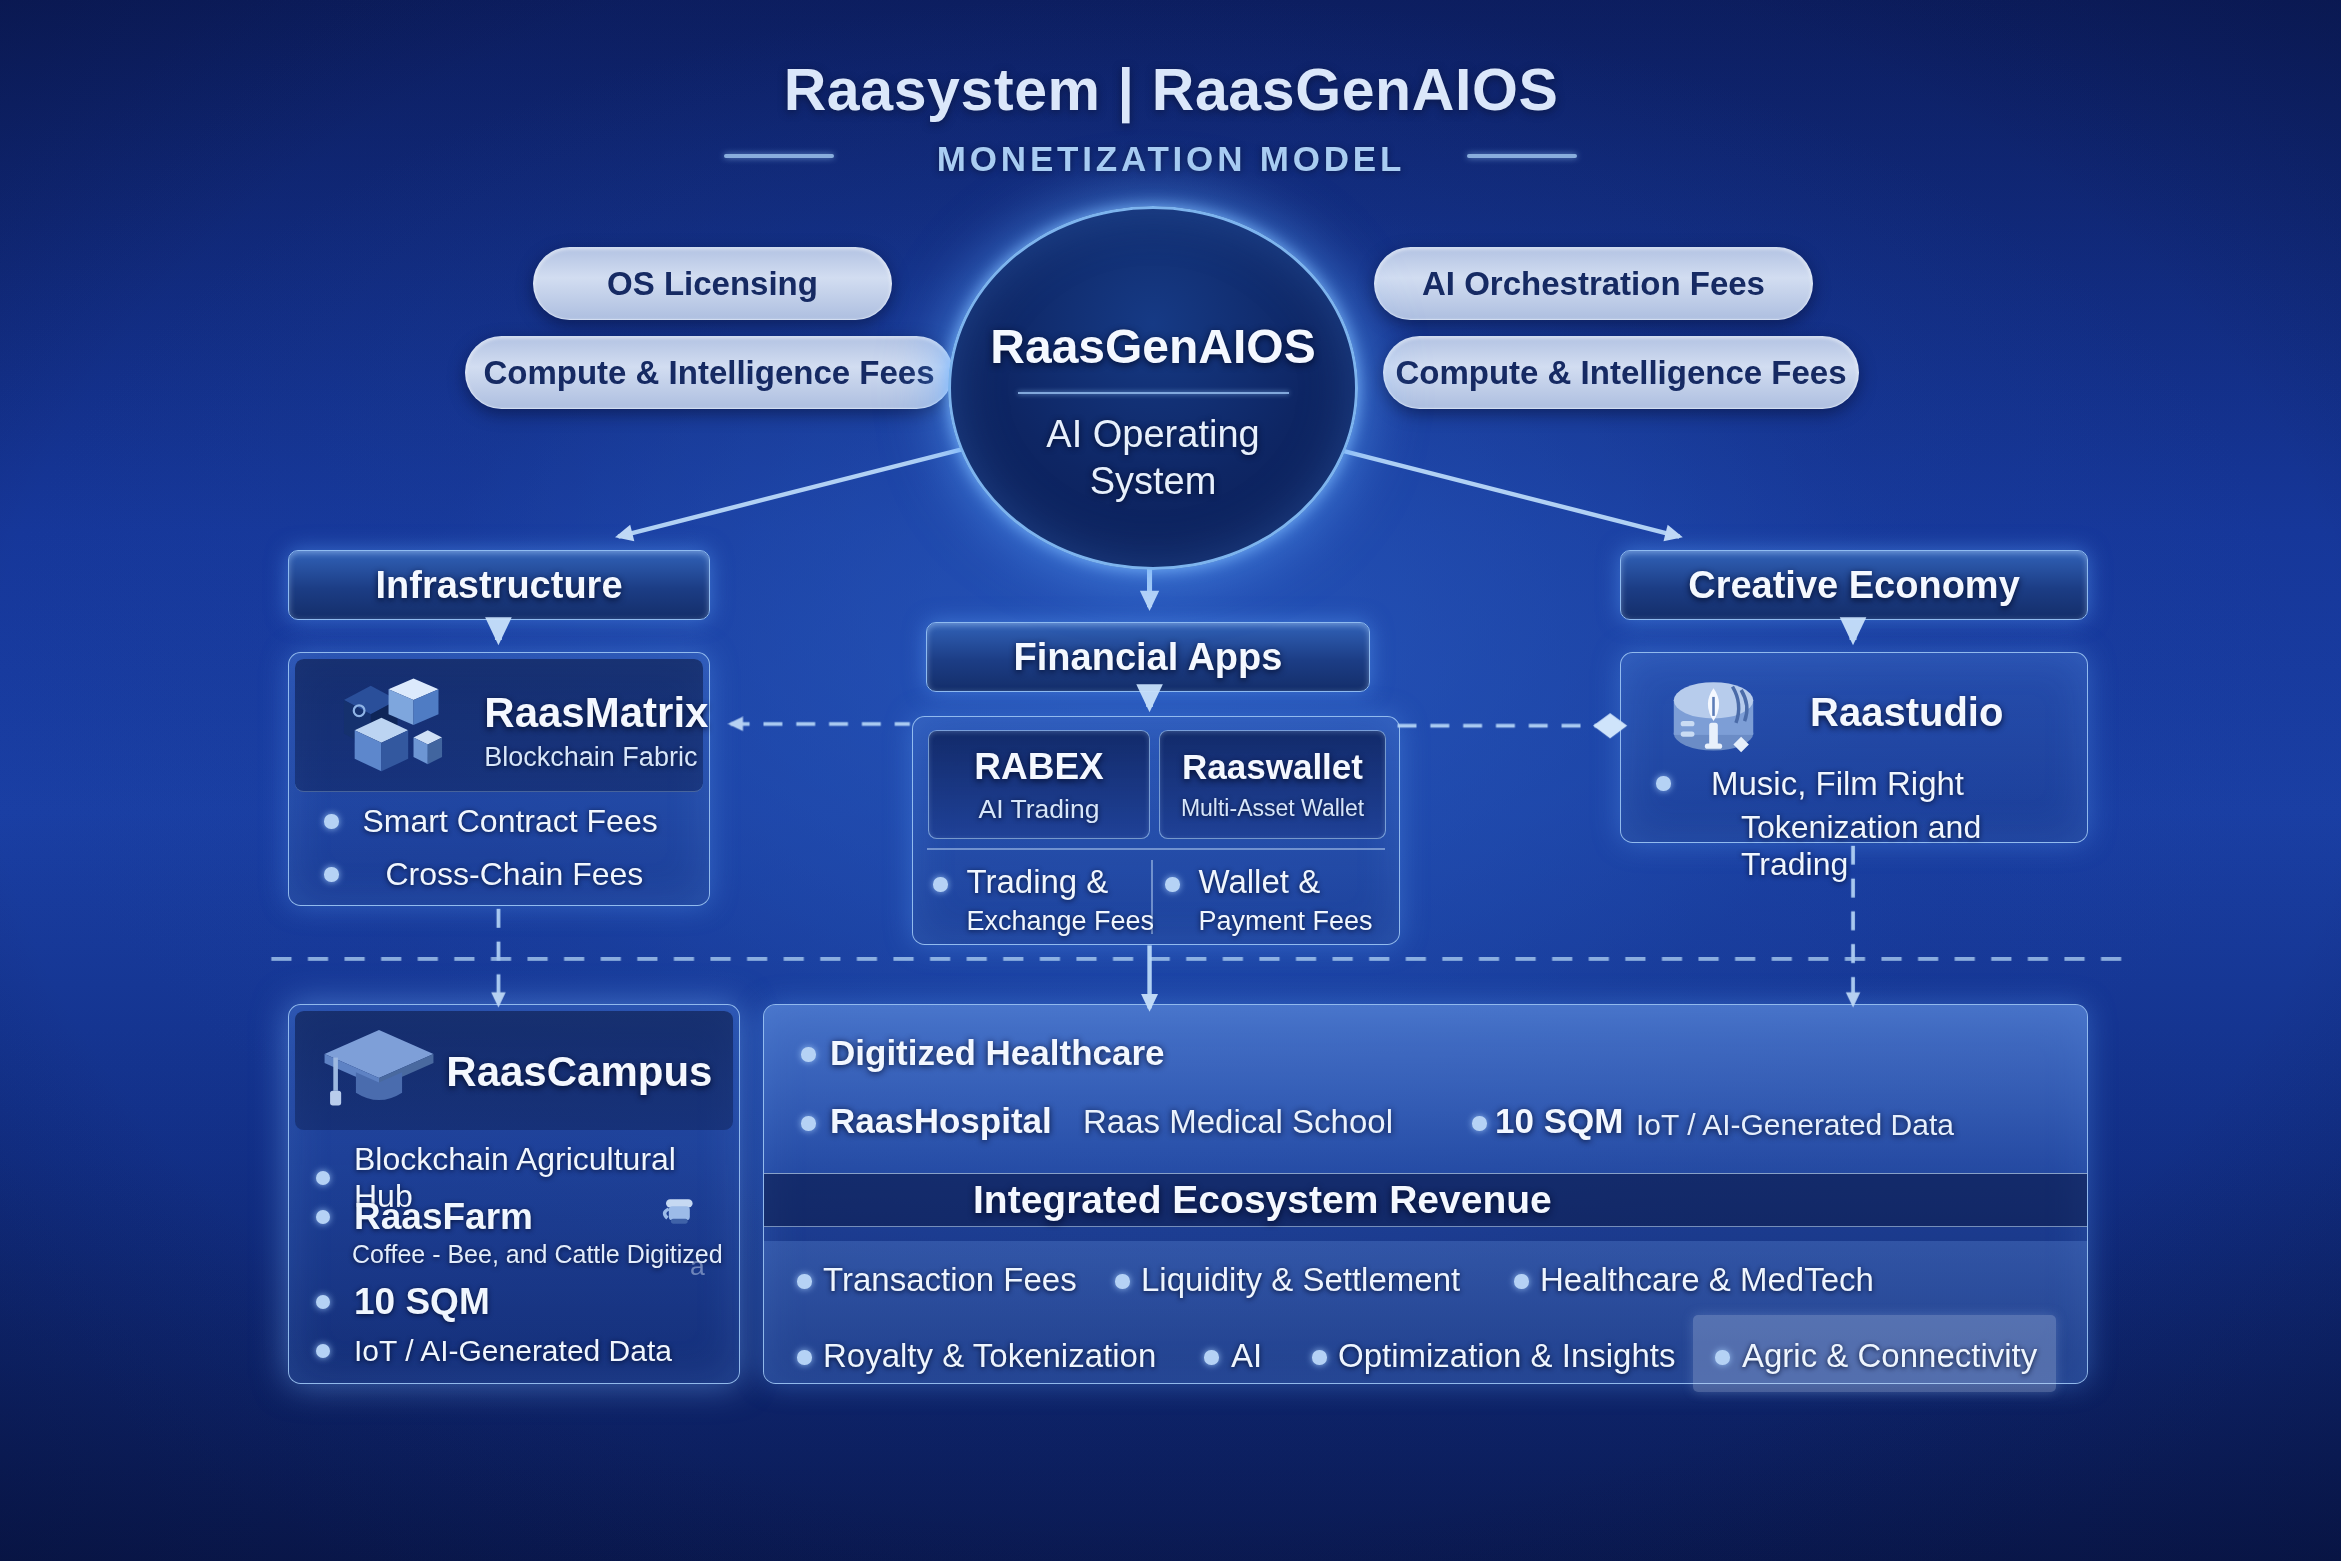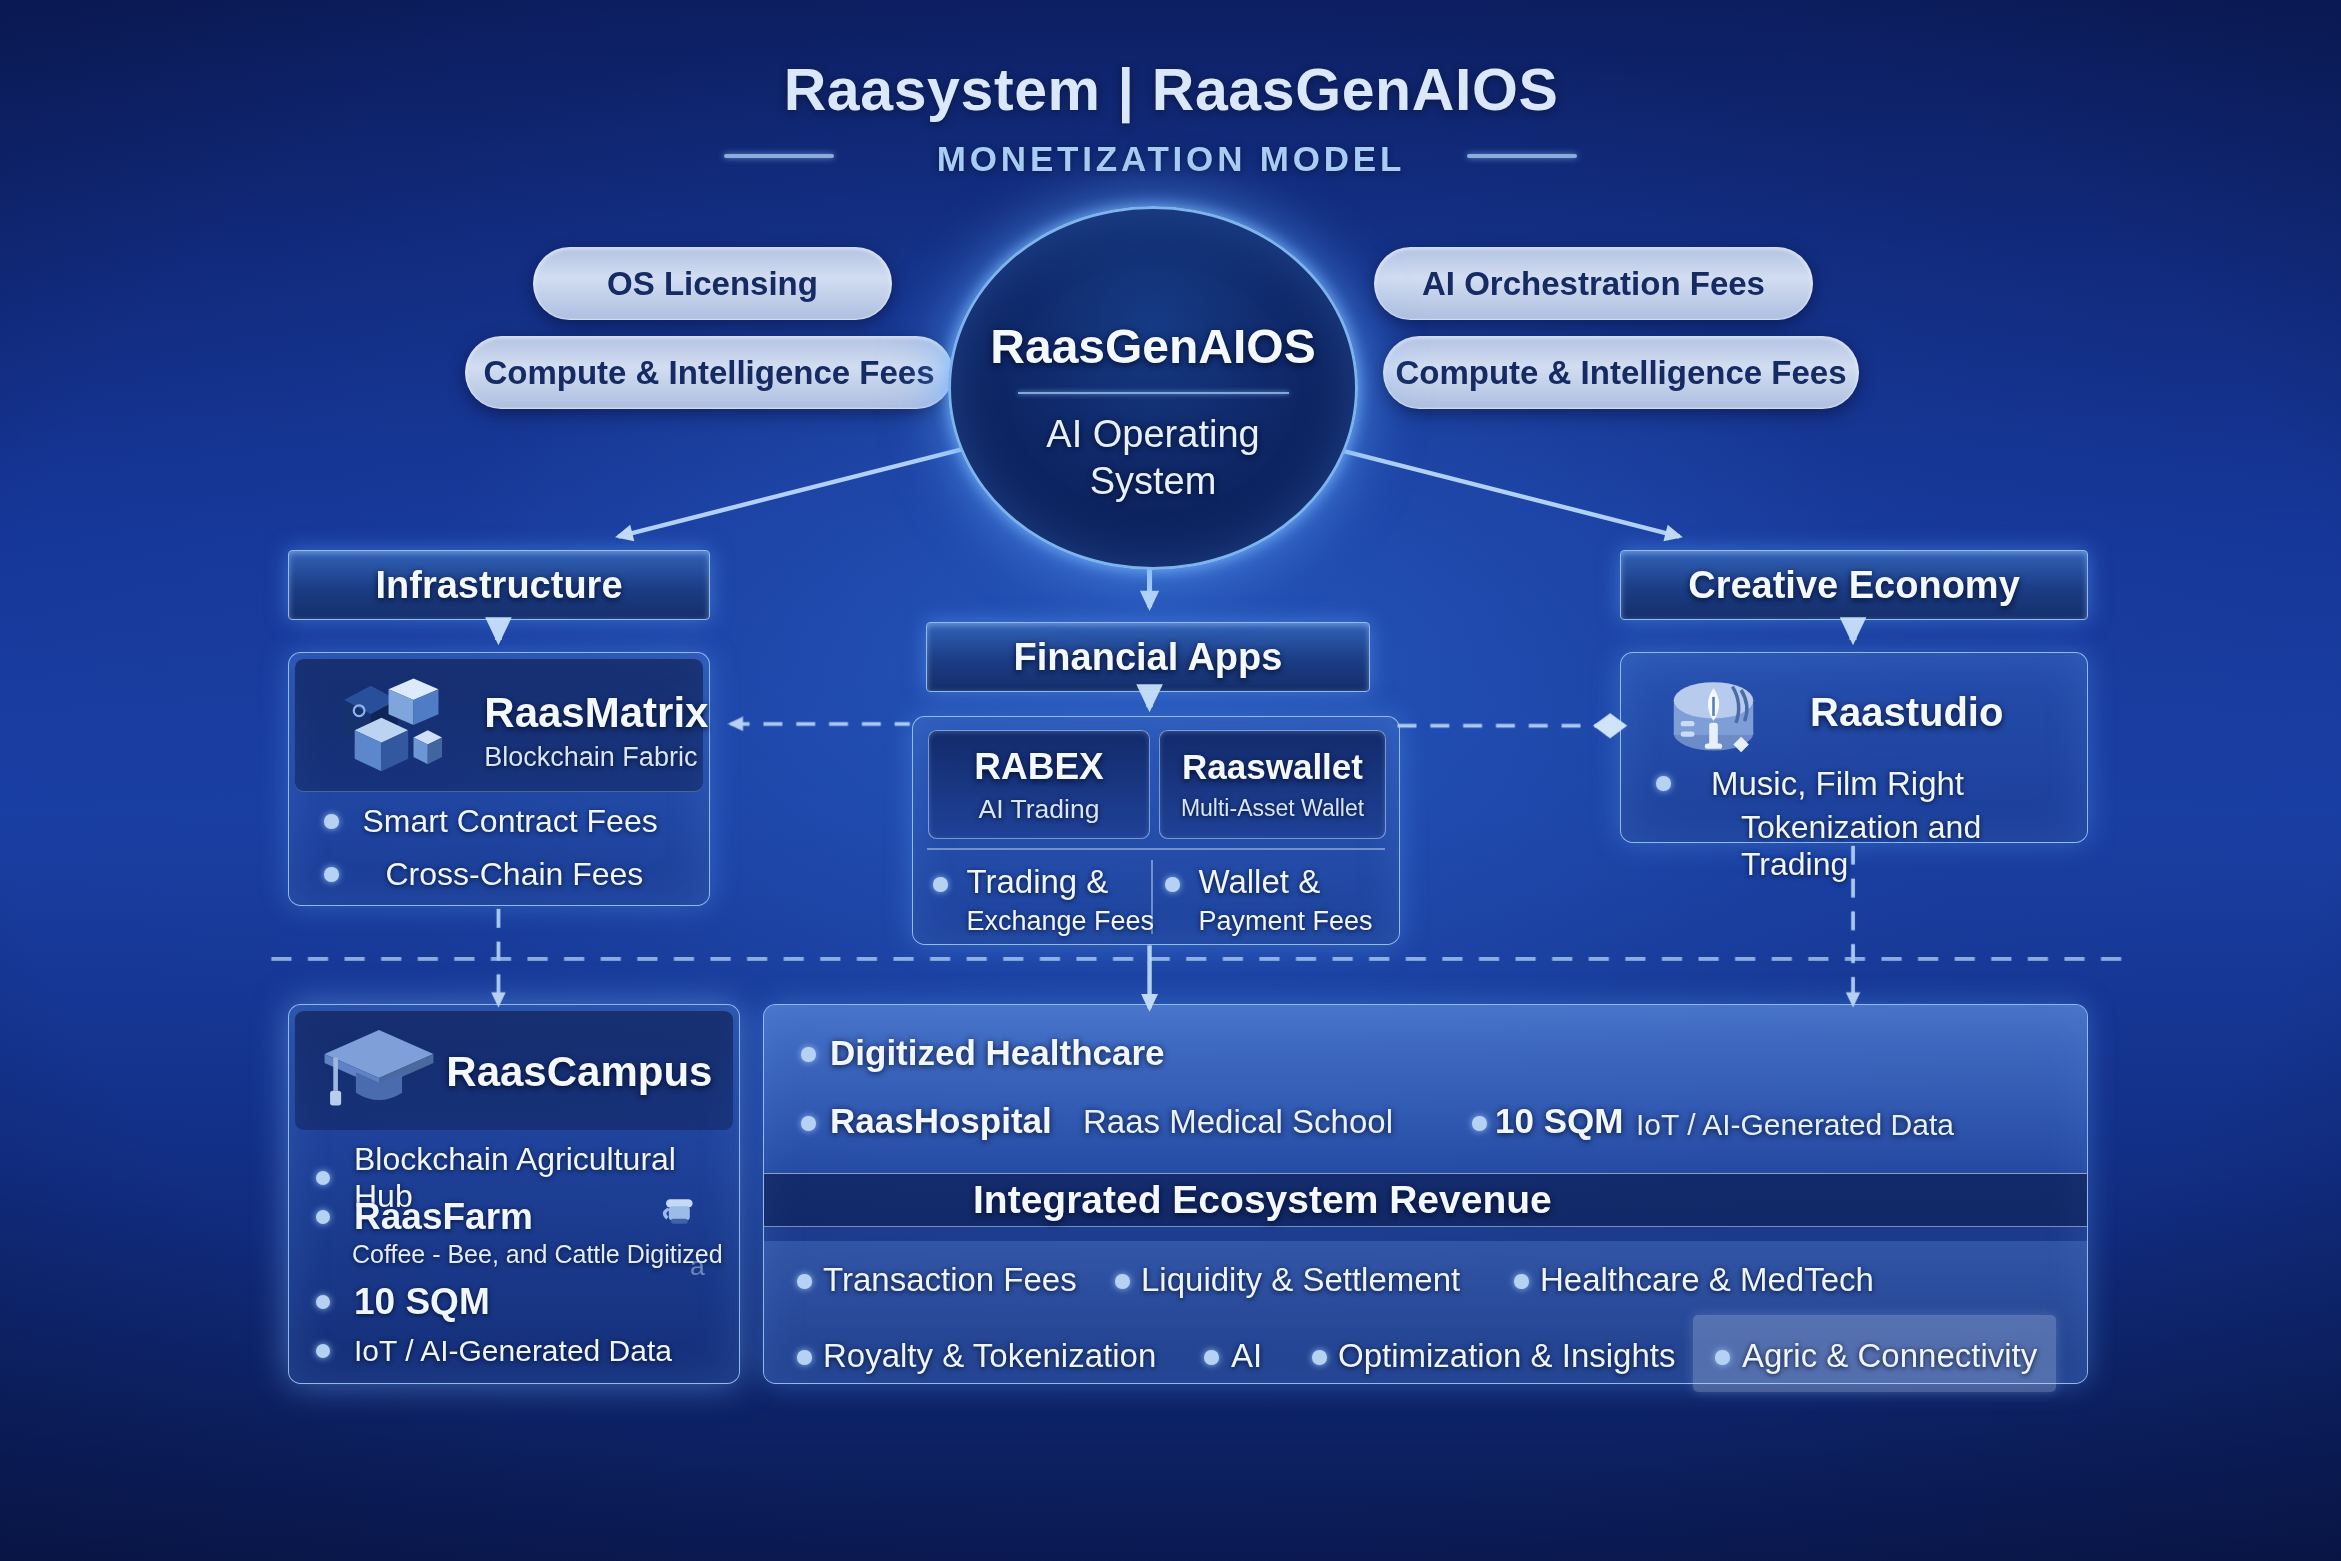--- a/index.html
+++ b/index.html
@@ -21,21 +21,21 @@
     border:1.3px solid rgba(235,243,252,.55);box-shadow:0 5px 16.4px rgba(5,12,45,.5), inset 0 1.3px 3.8px rgba(255,255,255,.55);
     color:#162a63;font-size:33px;font-weight:700;}
   .circle{border-radius:50%;
     background:radial-gradient(circle at 50% 32%, #163a85 0%, #0e2664 52%, #0a1c52 100%);
     border:3.8px solid #7db4ee;
     box-shadow:0 0 57px 8.8px rgba(95,165,255,.55), 0 0 16.4px rgba(140,195,255,.9), inset 0 0 50px rgba(70,130,220,.35);
     display:flex;flex-direction:column;align-items:center;z-index:4;}
   .circle .cname{color:#f4f8ff;font-size:48px;font-weight:700;margin-top:110px;text-shadow:0 1.9px 7.6px rgba(0,10,40,.9);}
   .circle .cdiv{width:271px;height:2.5px;background:rgba(150,190,240,.85);margin-top:17.7px;box-shadow:0 0 5px rgba(150,195,245,.8);}
   .circle .cdesc{color:#e7f0fc;font-size:38px;font-weight:400;text-align:center;width:278px;line-height:1.25;margin-top:16.4px;text-shadow:0 1.3px 6.3px rgba(0,10,40,.9);}
-  .hdr{display:flex;align-items:center;justify-content:center;border-radius:4px;z-index:2;
+  .hdr{display:flex;align-items:center;justify-content:center;border-radius:10px;z-index:2;
     background:linear-gradient(180deg,#3162b8 0%,#1c3d85 55%,#142e6a 100%);
     border:1.9px solid #8fbbf0;box-shadow:0 0 21.5px rgba(90,155,245,.55), inset 0 1.9px 6.3px rgba(190,220,255,.45);
     color:#f4f8ff;font-size:38px;font-weight:700;text-shadow:0 1.9px 6.3px rgba(0,10,40,.9);}
   .panel{border-radius:12.6px;z-index:2;
     background:linear-gradient(180deg,rgba(52,96,188,.50) 0%,rgba(30,62,140,.45) 100%);
     border:1.9px solid rgba(158,200,246,.9);
     box-shadow:0 0 28px rgba(90,155,245,.4), inset 0 0 44px rgba(110,170,255,.18);}
   .band{background:linear-gradient(180deg,rgba(8,20,60,.55),rgba(12,28,78,.45));border-radius:8.8px;}
   .pname{color:#f4f8ff;font-weight:700;text-shadow:0 1.9px 6.3px rgba(0,10,40,.9);}
   .ptag{color:#d7e6fa;font-weight:400;text-shadow:0 1.3px 5px rgba(0,10,40,.9);}

